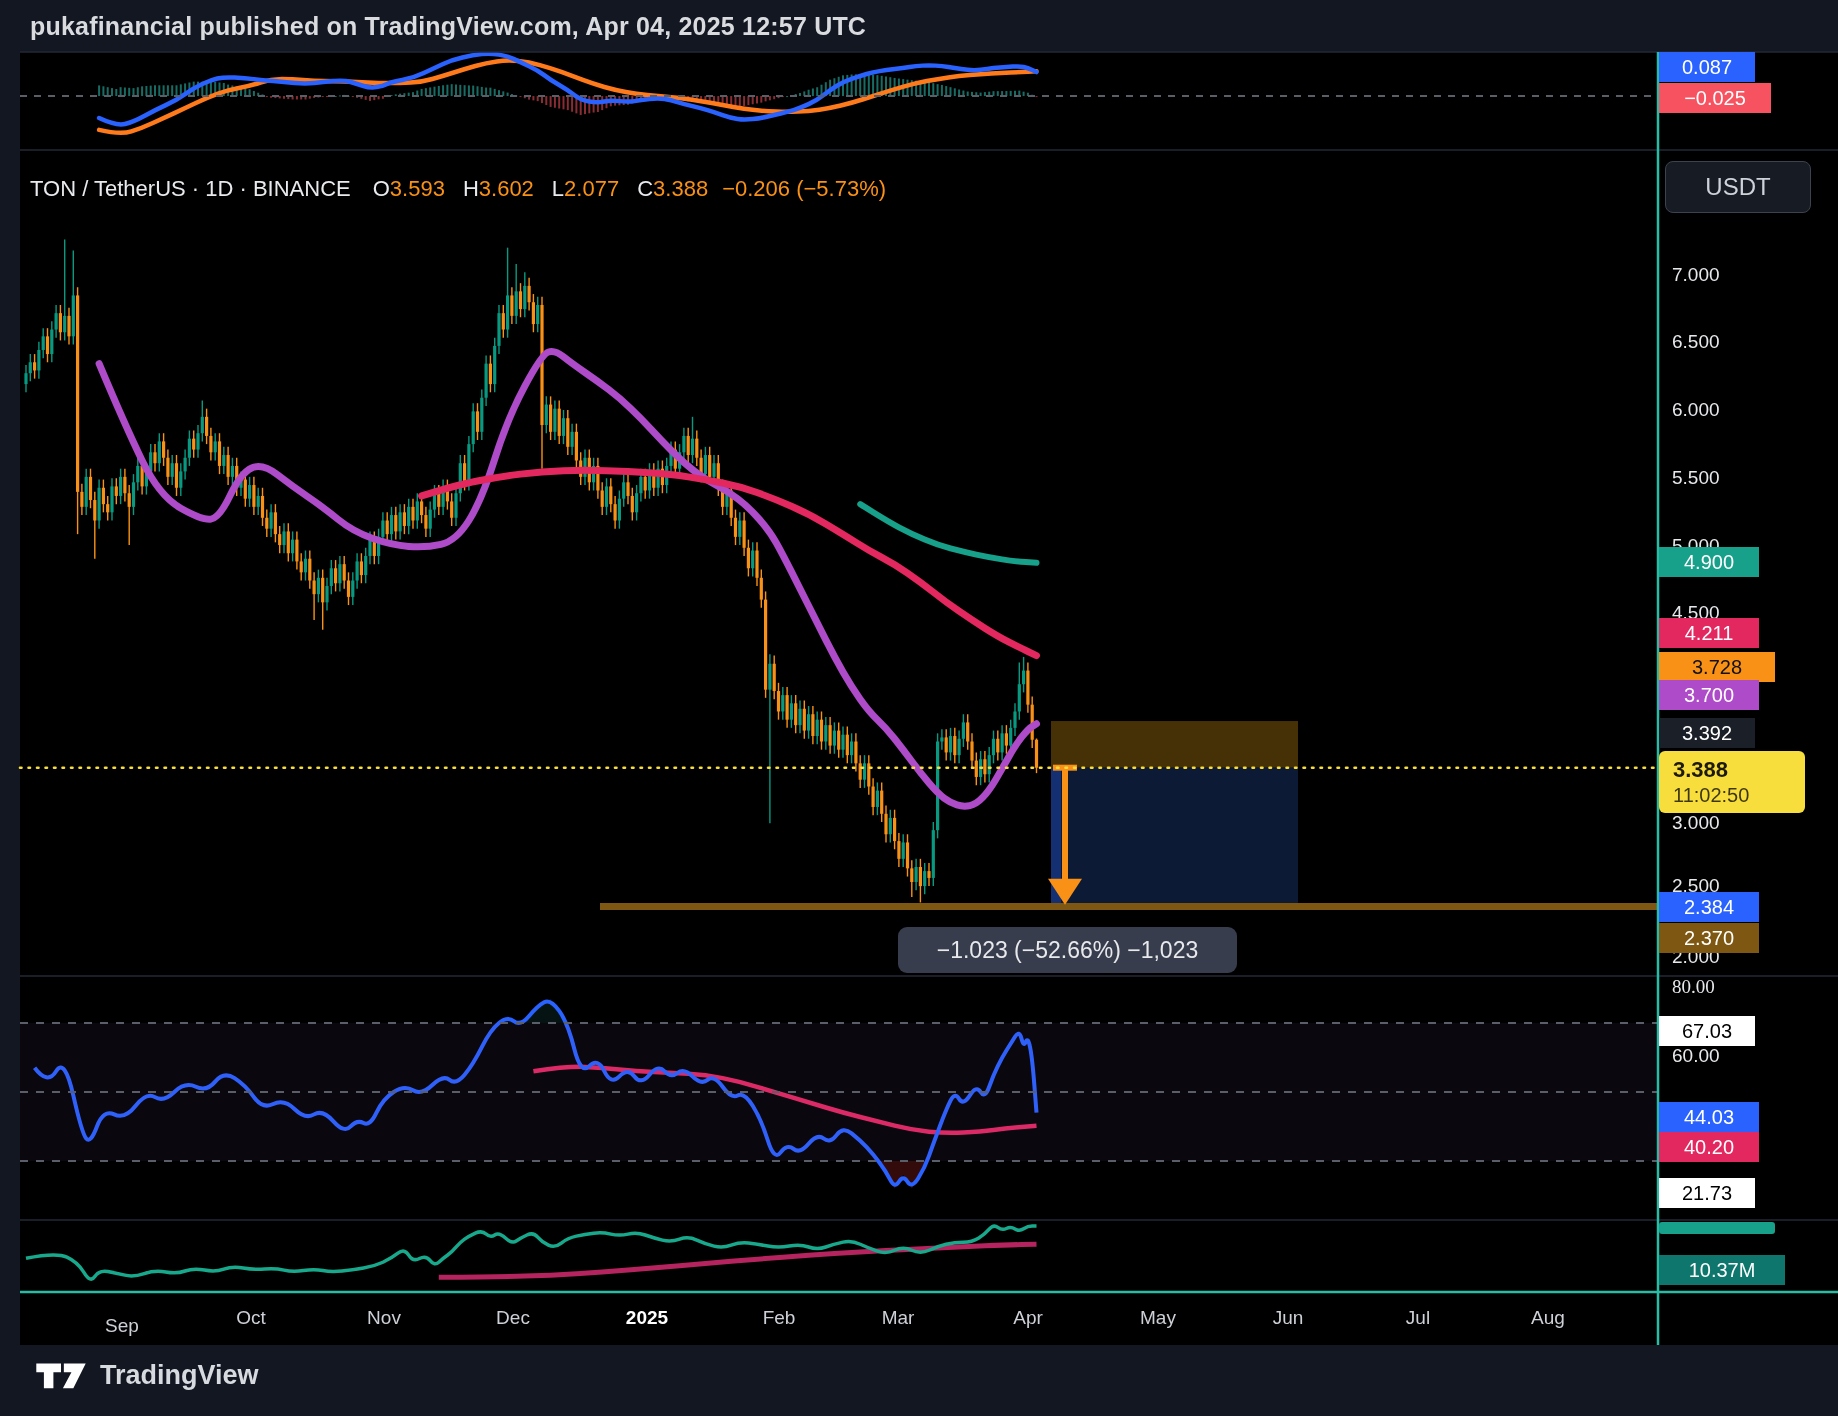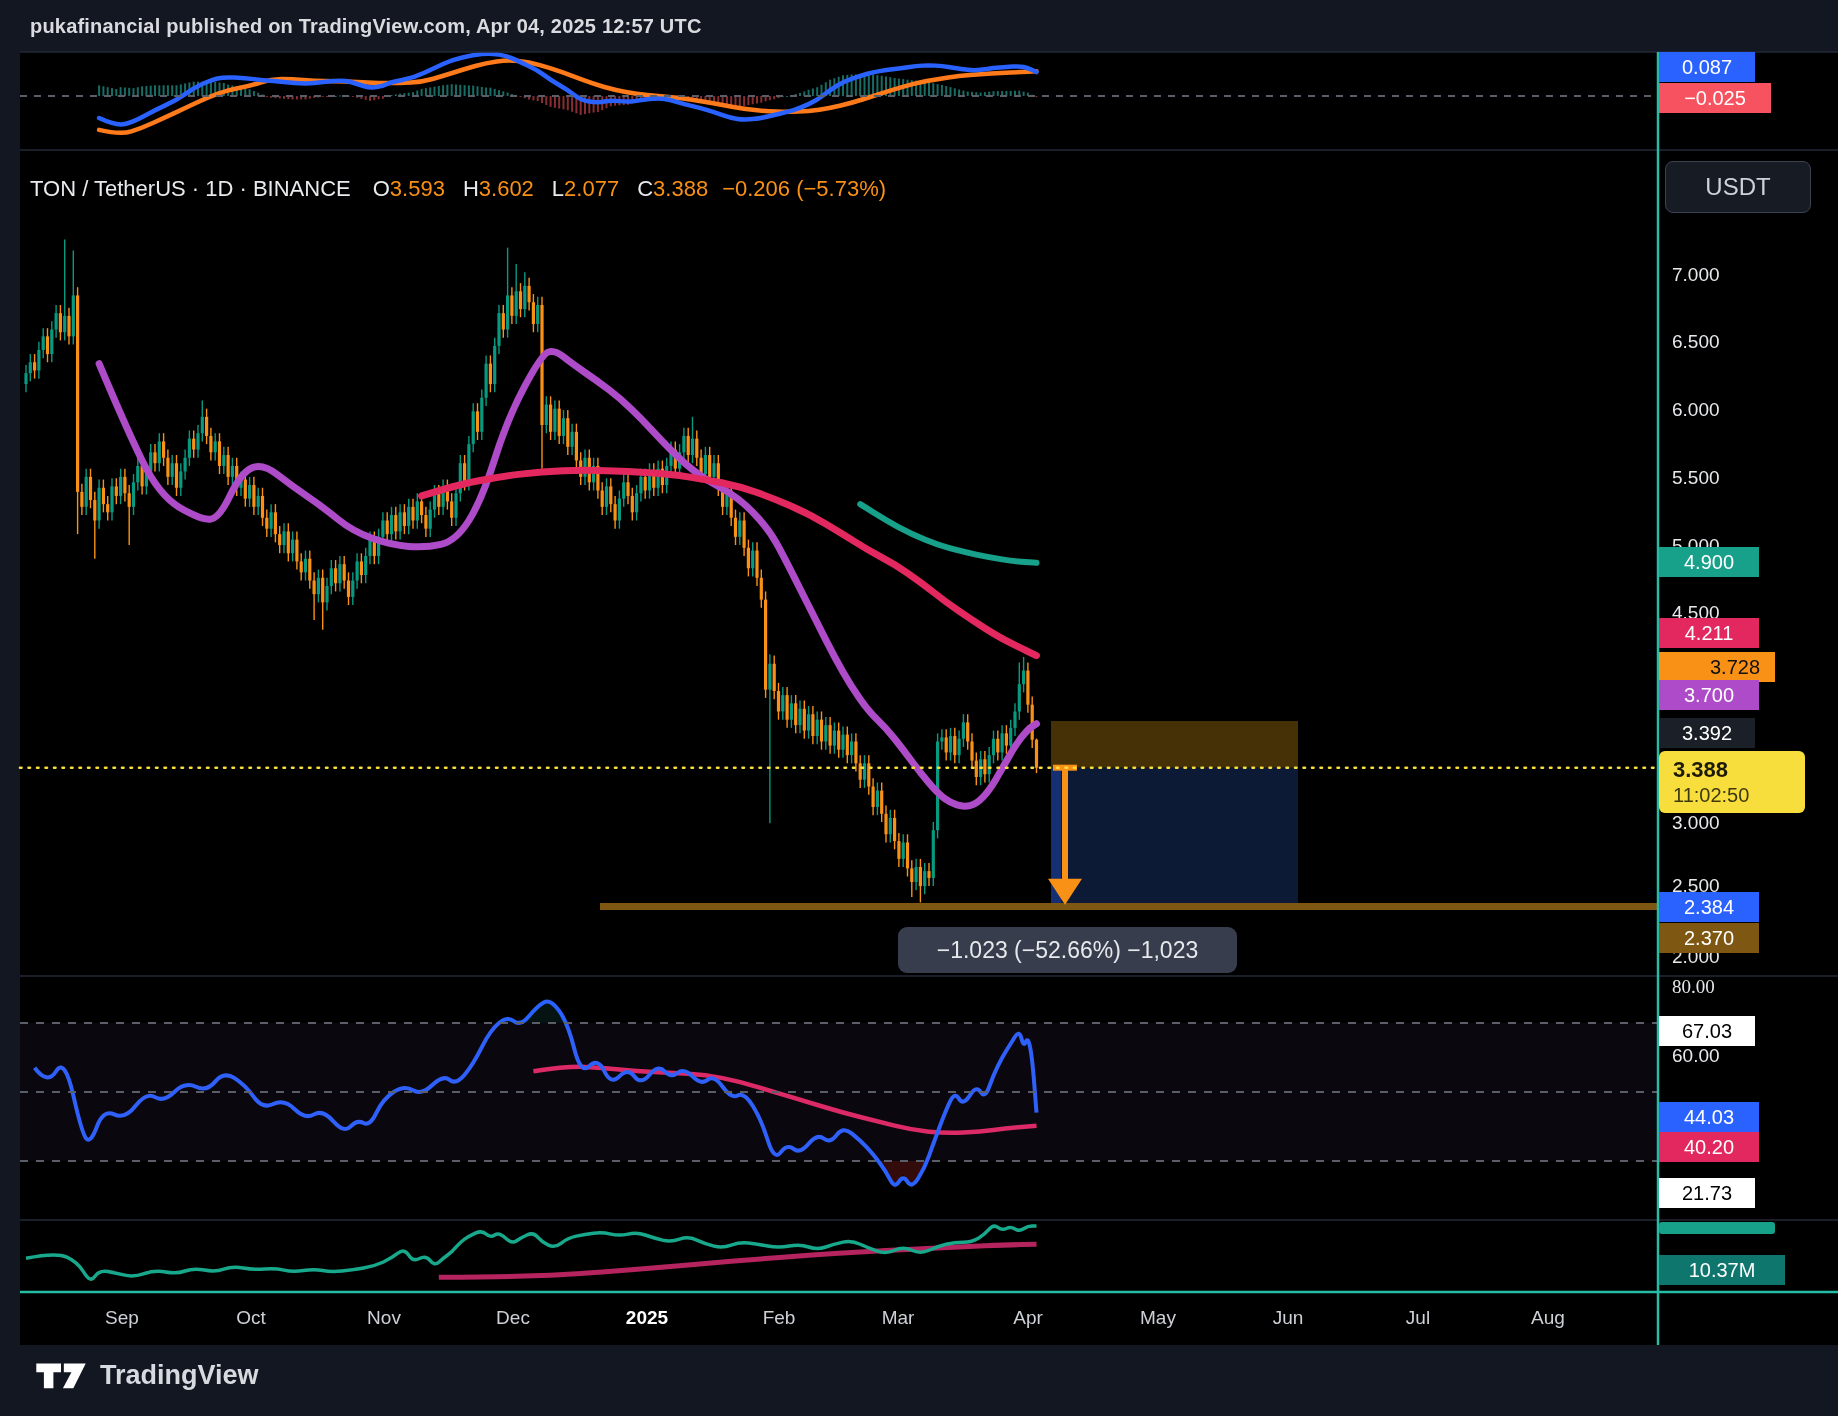--- a/index.html
+++ b/index.html
@@ -1,18 +1,18 @@
 <!DOCTYPE html>
 <html><head>
 <meta charset="utf-8">
 <style>
   html,body{margin:0;padding:0;background:#0b0e15;}
   .stage{position:relative;width:1838px;height:1416px;background:#131722;overflow:hidden;
          font-family:"Liberation Sans","DejaVu Sans",sans-serif;}
-  .hdr{position:absolute;left:0;top:0;width:100%;height:52px;color:#D9DBDF;font-size:20px;
+  .hdr{position:absolute;left:0;top:0;width:100%;height:52px;color:#D9DBDF;font-size:25px;
        font-weight:600;line-height:52px;padding-left:30px;box-sizing:border-box;letter-spacing:.2px;}
   #chart-svg{position:absolute;left:0;top:0;}
   .overlay{position:absolute;z-index:5;}
   .title-row{left:30px;top:176px;display:flex;align-items:center;font-size:22px;color:#E8EAED;
              font-weight:500;white-space:nowrap;}
   .title-row .num{color:#F99117;margin-right:14px;}
   .title-row .let{color:#E8EAED;margin-left:4px;}
   .title-row .sym{margin-right:18px;}
   .usdt-btn{box-sizing:border-box;width:146px;height:52px;border:1.5px solid #3C4250;border-radius:8px;
             background:#171B24;color:#CED2D9;font-size:24px;display:flex;align-items:center;
@@ -816,37 +816,37 @@
       <div class="tick" style="top: 823px;">3.000</div>
       <div class="tick" style="top: 886px;">2.500</div>
       <div class="tick" style="top: 957px;">2.000</div>
       <div class="tick" style="top: 987px; font-family: Liberation Serif, serif;">80.00</div>
       <div class="tick" style="top: 1056px;">60.00</div>
       <div class="teal-sliver" style="top: 1222px;"></div>
       <div class="badge" style="top: 67px; background: rgb(41, 98, 255); color: rgb(255, 255, 255); width: 96px;">0.087</div>
       <div class="badge" style="top: 98px; background: rgb(247, 82, 95); color: rgb(255, 255, 255); width: 112px;">−0.025</div>
       <div class="badge" style="top: 562px; background: rgb(23, 160, 138); color: rgb(255, 255, 255); width: 100px;">4.900</div>
       <div class="badge" style="top: 633px; background: rgb(227, 39, 95); color: rgb(255, 255, 255); width: 100px;">4.211</div>
-      <div class="badge" style="top: 667px; background: rgb(249, 145, 23); color: rgb(17, 17, 17); width: 80px; padding-left: 36px;">3.728</div>
+      <div class="badge" style="top: 667px; background: rgb(249, 145, 23); color: rgb(17, 17, 17); width: 116px;">3.728</div>
       <div class="badge" style="top: 695px; background: rgb(174, 75, 200); color: rgb(255, 255, 255); width: 100px;">3.700</div>
       <div class="badge" style="top: 733px; background: rgb(27, 31, 39); color: rgb(255, 255, 255); width: 96px;">3.392</div>
       <div class="badge" style="top: 907px; background: rgb(41, 98, 255); color: rgb(255, 255, 255); width: 100px;">2.384</div>
       <div class="badge" style="top: 938px; background: rgb(126, 87, 18); color: rgb(255, 255, 255); width: 100px;">2.370</div>
       <div class="badge" style="top: 1031px; background: rgb(255, 255, 255); color: rgb(0, 0, 0); width: 96px;">67.03</div>
       <div class="badge" style="top: 1117px; background: rgb(41, 98, 255); color: rgb(255, 255, 255); width: 100px;">44.03</div>
       <div class="badge" style="top: 1147px; background: rgb(227, 39, 95); color: rgb(255, 255, 255); width: 100px;">40.20</div>
       <div class="badge" style="top: 1193px; background: rgb(255, 255, 255); color: rgb(0, 0, 0); width: 96px;">21.73</div>
       <div class="badge" style="top: 1270px; background: #0f766e; color: rgb(255, 255, 255); width: 126px;">10.37M</div>
       <div class="last-badge" style="top: 782px; background: rgb(248, 222, 60); color: rgb(28, 26, 6);">
         <div class="p">3.388</div>
         <div class="cd">11:02:50</div>
       </div>
     </div>
   <div id="time-axis">
-      <div class="mlabel" style="left: 122px;">Sep</div>
+      <div class="mlabel" style="left: 122px; margin-top: 8px;">Sep</div>
       <div class="mlabel" style="left: 251px;">Oct</div>
       <div class="mlabel" style="left: 384px;">Nov</div>
       <div class="mlabel" style="left: 513px;">Dec</div>
       <div class="mlabel bold" style="left: 647px;">2025</div>
       <div class="mlabel" style="left: 779px;">Feb</div>
       <div class="mlabel" style="left: 898px;">Mar</div>
       <div class="mlabel" style="left: 1028px;">Apr</div>
       <div class="mlabel" style="left: 1158px;">May</div>
       <div class="mlabel" style="left: 1288px;">Jun</div>
       <div class="mlabel" style="left: 1418px;">Jul</div>

